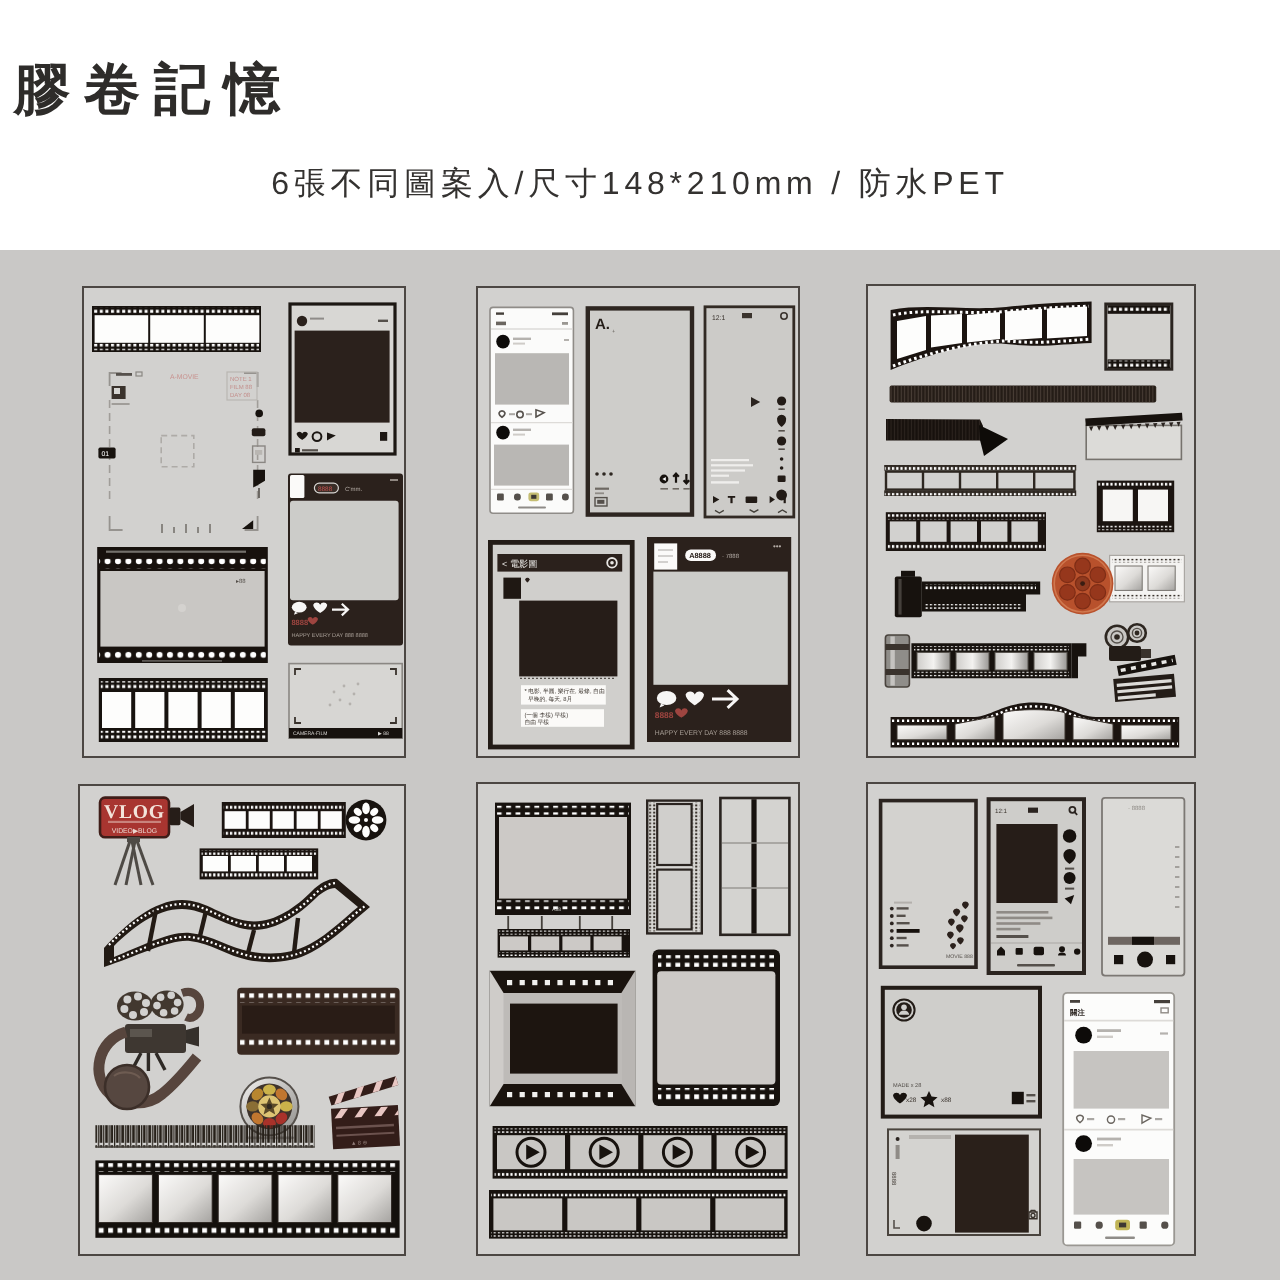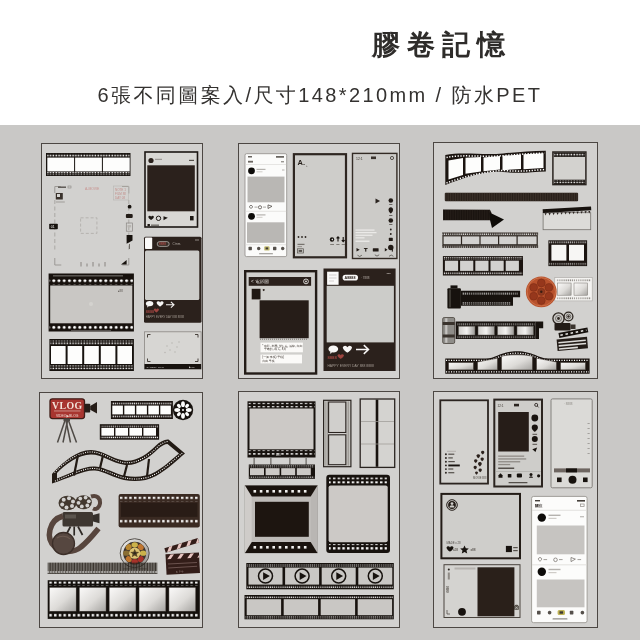--- a/index.html
+++ b/index.html
@@ -4,23 +4,23 @@
 <style>
   html,body{margin:0;padding:0;}
   body{width:640px;height:640px;position:relative;overflow:hidden;background:#fff;
        font-family:"Liberation Sans",sans-serif;}
   .abs{position:absolute;}
   svg{display:block;}
 </style>
 </head>
 <body>
 
-<div class="abs" style="left:0;top:26px;width:512px;text-align:right;font-size:28px;font-weight:bold;color:#2e2c2a;letter-spacing:7px;text-indent:7px;">膠卷記憶</div>
-
-<div class="abs" style="left:0;top:82px;width:640px;text-align:center;font-size:20px;color:#343230;letter-spacing:2.4px;">6張不同圖案入/尺寸148*210mm / 防水PET</div>
+<div class="abs" style="left:0;top:26px;width:512px;text-align:left;font-size:28px;font-weight:bold;color:#2e2c2a;letter-spacing:7px;text-indent:7px;">膠卷記憶</div>
+
+<div class="abs" style="left:0;top:82px;width:640px;text-align:center;font-size:16px;color:#343230;letter-spacing:2.4px;">6張不同圖案入/尺寸148*210mm / 防水PET</div>
 
 <div class="abs" style="left:0;top:125px;width:640px;height:515px;background:#c9c8c6;"></div>
 
 <svg width="0" height="0" style="position:absolute">
 <defs>
   <pattern id="spw" width="2.8" height="2.8" patternUnits="userSpaceOnUse">
     <rect x="0.5" y="0.7" width="1.5" height="1.5" fill="#fff"></rect>
   </pattern>
   <pattern id="spd" width="3.4" height="3.4" patternUnits="userSpaceOnUse">
     <circle cx="1.7" cy="1.7" r="0.95" fill="#fff"></circle>

